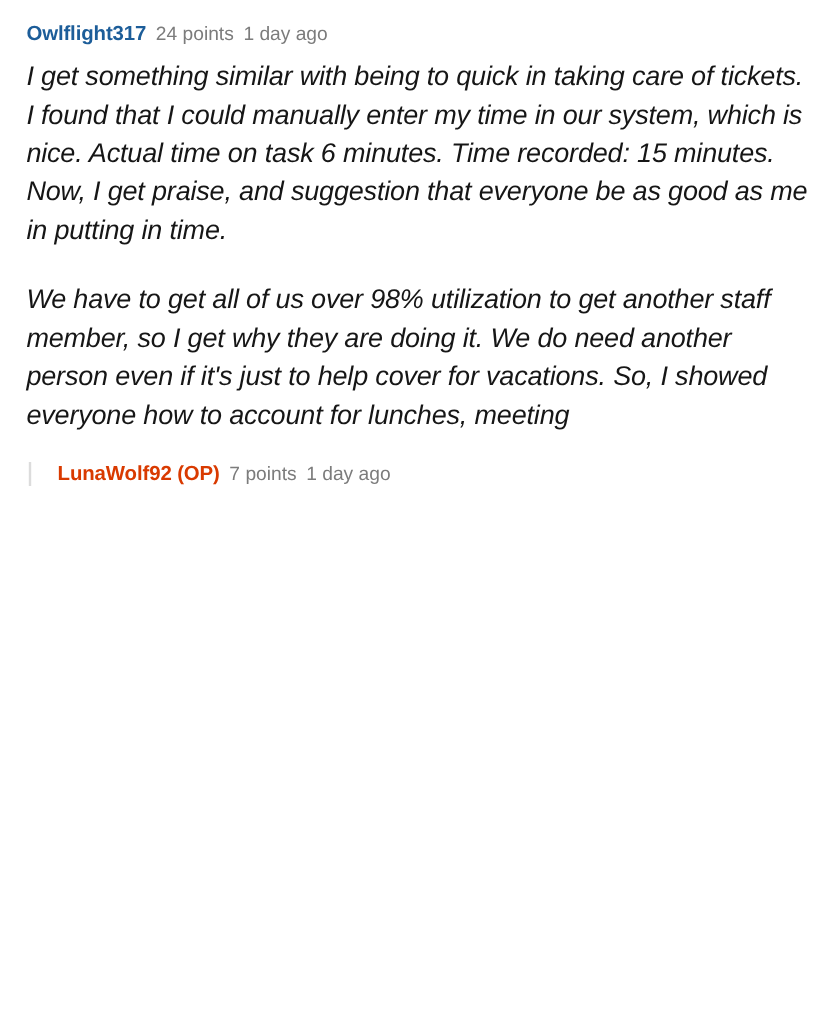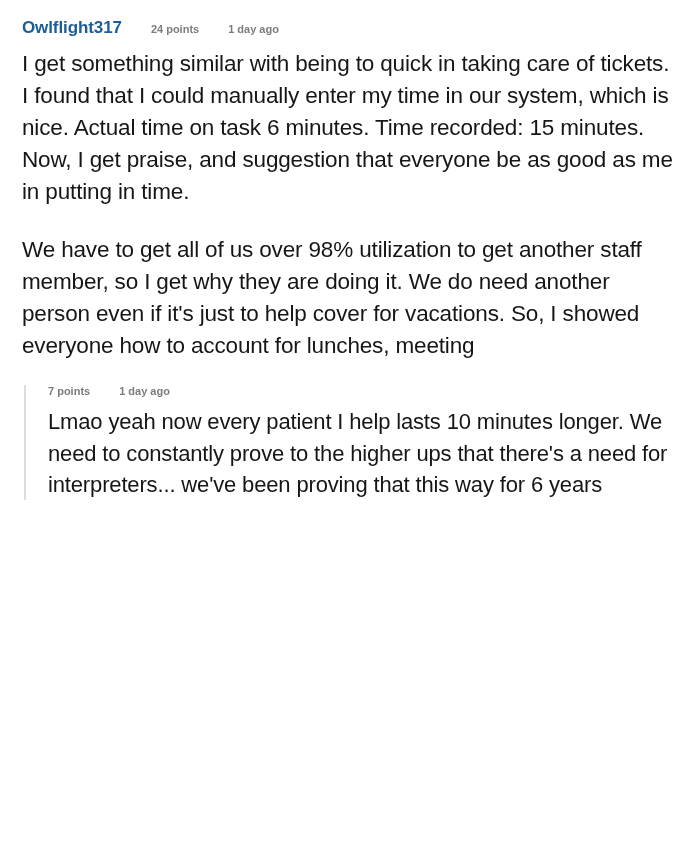--- a/index.html
+++ b/index.html
@@ -14,48 +14,49 @@
     color: #1a1a1b;
     overflow: hidden;
   }
   .thread {
     padding: 18px 20px 0 22px;
     box-sizing: border-box;
   }
   .comment-meta {
     display: flex;
     align-items: baseline;
-    gap: 29px;
+    gap: 8px;
     margin-bottom: 10px;
     white-space: nowrap;
   }
   .author {
     font-size: 17px;
     font-weight: bold;
     letter-spacing: -0.1px;
   }
   .author.op-author {
     color: #d93a00;
   }
   .author.plain-author {
     color: #1c5d99;
   }
   .meta-dim {
-    font-size: 11px;
+    font-size: 16px;
     color: #7c7c7c;
-    font-weight: bold;
+    font-weight: normal;
   }
   .comment-body {
     font-size: 22.5px;
     line-height: 1.42;
     color: #161616;
     letter-spacing: -0.15px;
   }
   .comment-body p {
     margin: 0 0 26px 0;
+    font-style: italic;
   }
   .comment-body p:last-child {
     margin-bottom: 0;
   }
   .reply {
     margin-top: 24px;
     margin-left: 2px;
     padding-left: 22px;
     border-left: 2px solid #dcdcdc;
   }
@@ -78,21 +79,19 @@
       <span class="meta-dim">1 day ago</span>
     </div>
     <div class="comment-body">
       <p>I get something similar with being to quick in taking care of tickets. I found that I could manually enter my time in our system, which is nice. Actual time on task 6 minutes. Time recorded: 15 minutes. Now, I get praise, and suggestion that everyone be as good as me in putting in time.</p>
       <p>We have to get all of us over 98% utilization to get another staff member, so I get why they are doing it. We do need another person even if it's just to help cover for vacations. So, I showed everyone how to account for lunches, meeting</p>
     </div>
   </div>
 
   <div class="comment reply">
     <div class="comment-meta">
+      <span class="author op-author">LunaWolf92 (OP)</span>
       <span class="meta-dim">7 points</span>
       <span class="meta-dim">1 day ago</span>
-    </div>
-    <div class="comment-body">
-      <p>Lmao yeah now every patient I help lasts 10 minutes longer. We need to constantly prove to the higher ups that there's a need for interpreters... we've been proving that this way for 6 years</p>
     </div>
   </div>
 
 </div>
 
 </body></html>

